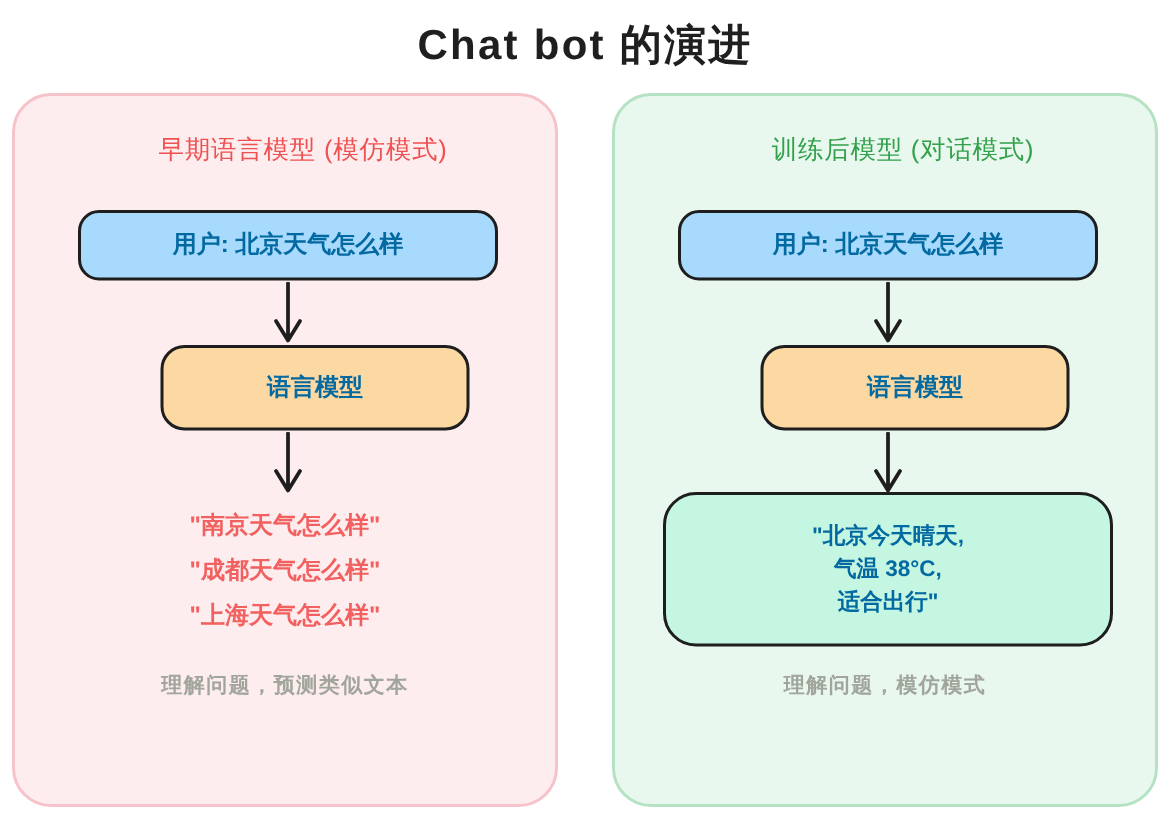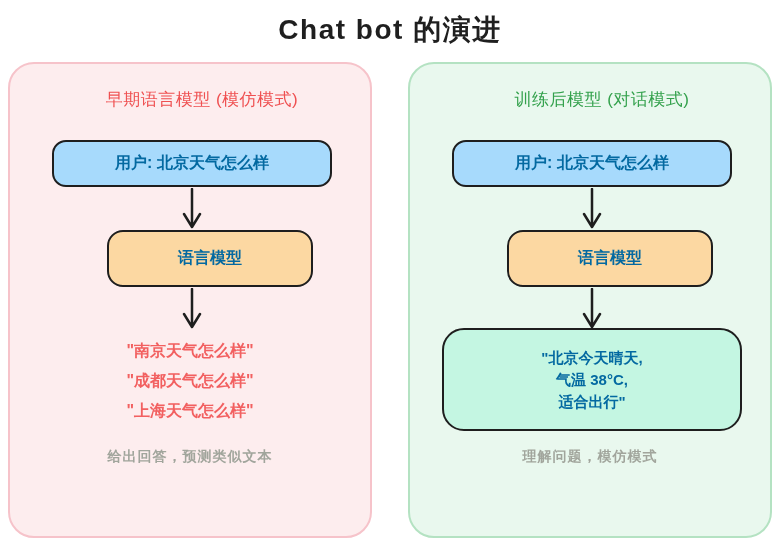--- a/index.html
+++ b/index.html
@@ -131,21 +131,21 @@
         <path d="M12 1 V 36 M4 26 L12 39 L20 26" fill="none" stroke="#1e1e1e" stroke-width="2.5" stroke-linecap="round" stroke-linejoin="round"></path>
       </svg>
     </div>
 
     <div class="outputs">
       <div>"南京天气怎么样"</div>
       <div>"成都天气怎么样"</div>
       <div>"上海天气怎么样"</div>
     </div>
 
-    <div class="caption">给出回答，预测类似文本</div>
+    <div class="caption">理解问题，预测类似文本</div>
   </div>
 
   <div class="panel post">
     <div class="panel-header">训练后模型 (对话模式)</div>
 
     <div class="node user-box">
       <span>用户: 北京天气怎么样</span>
     </div>
 
     <div class="arrow arrow-1">

